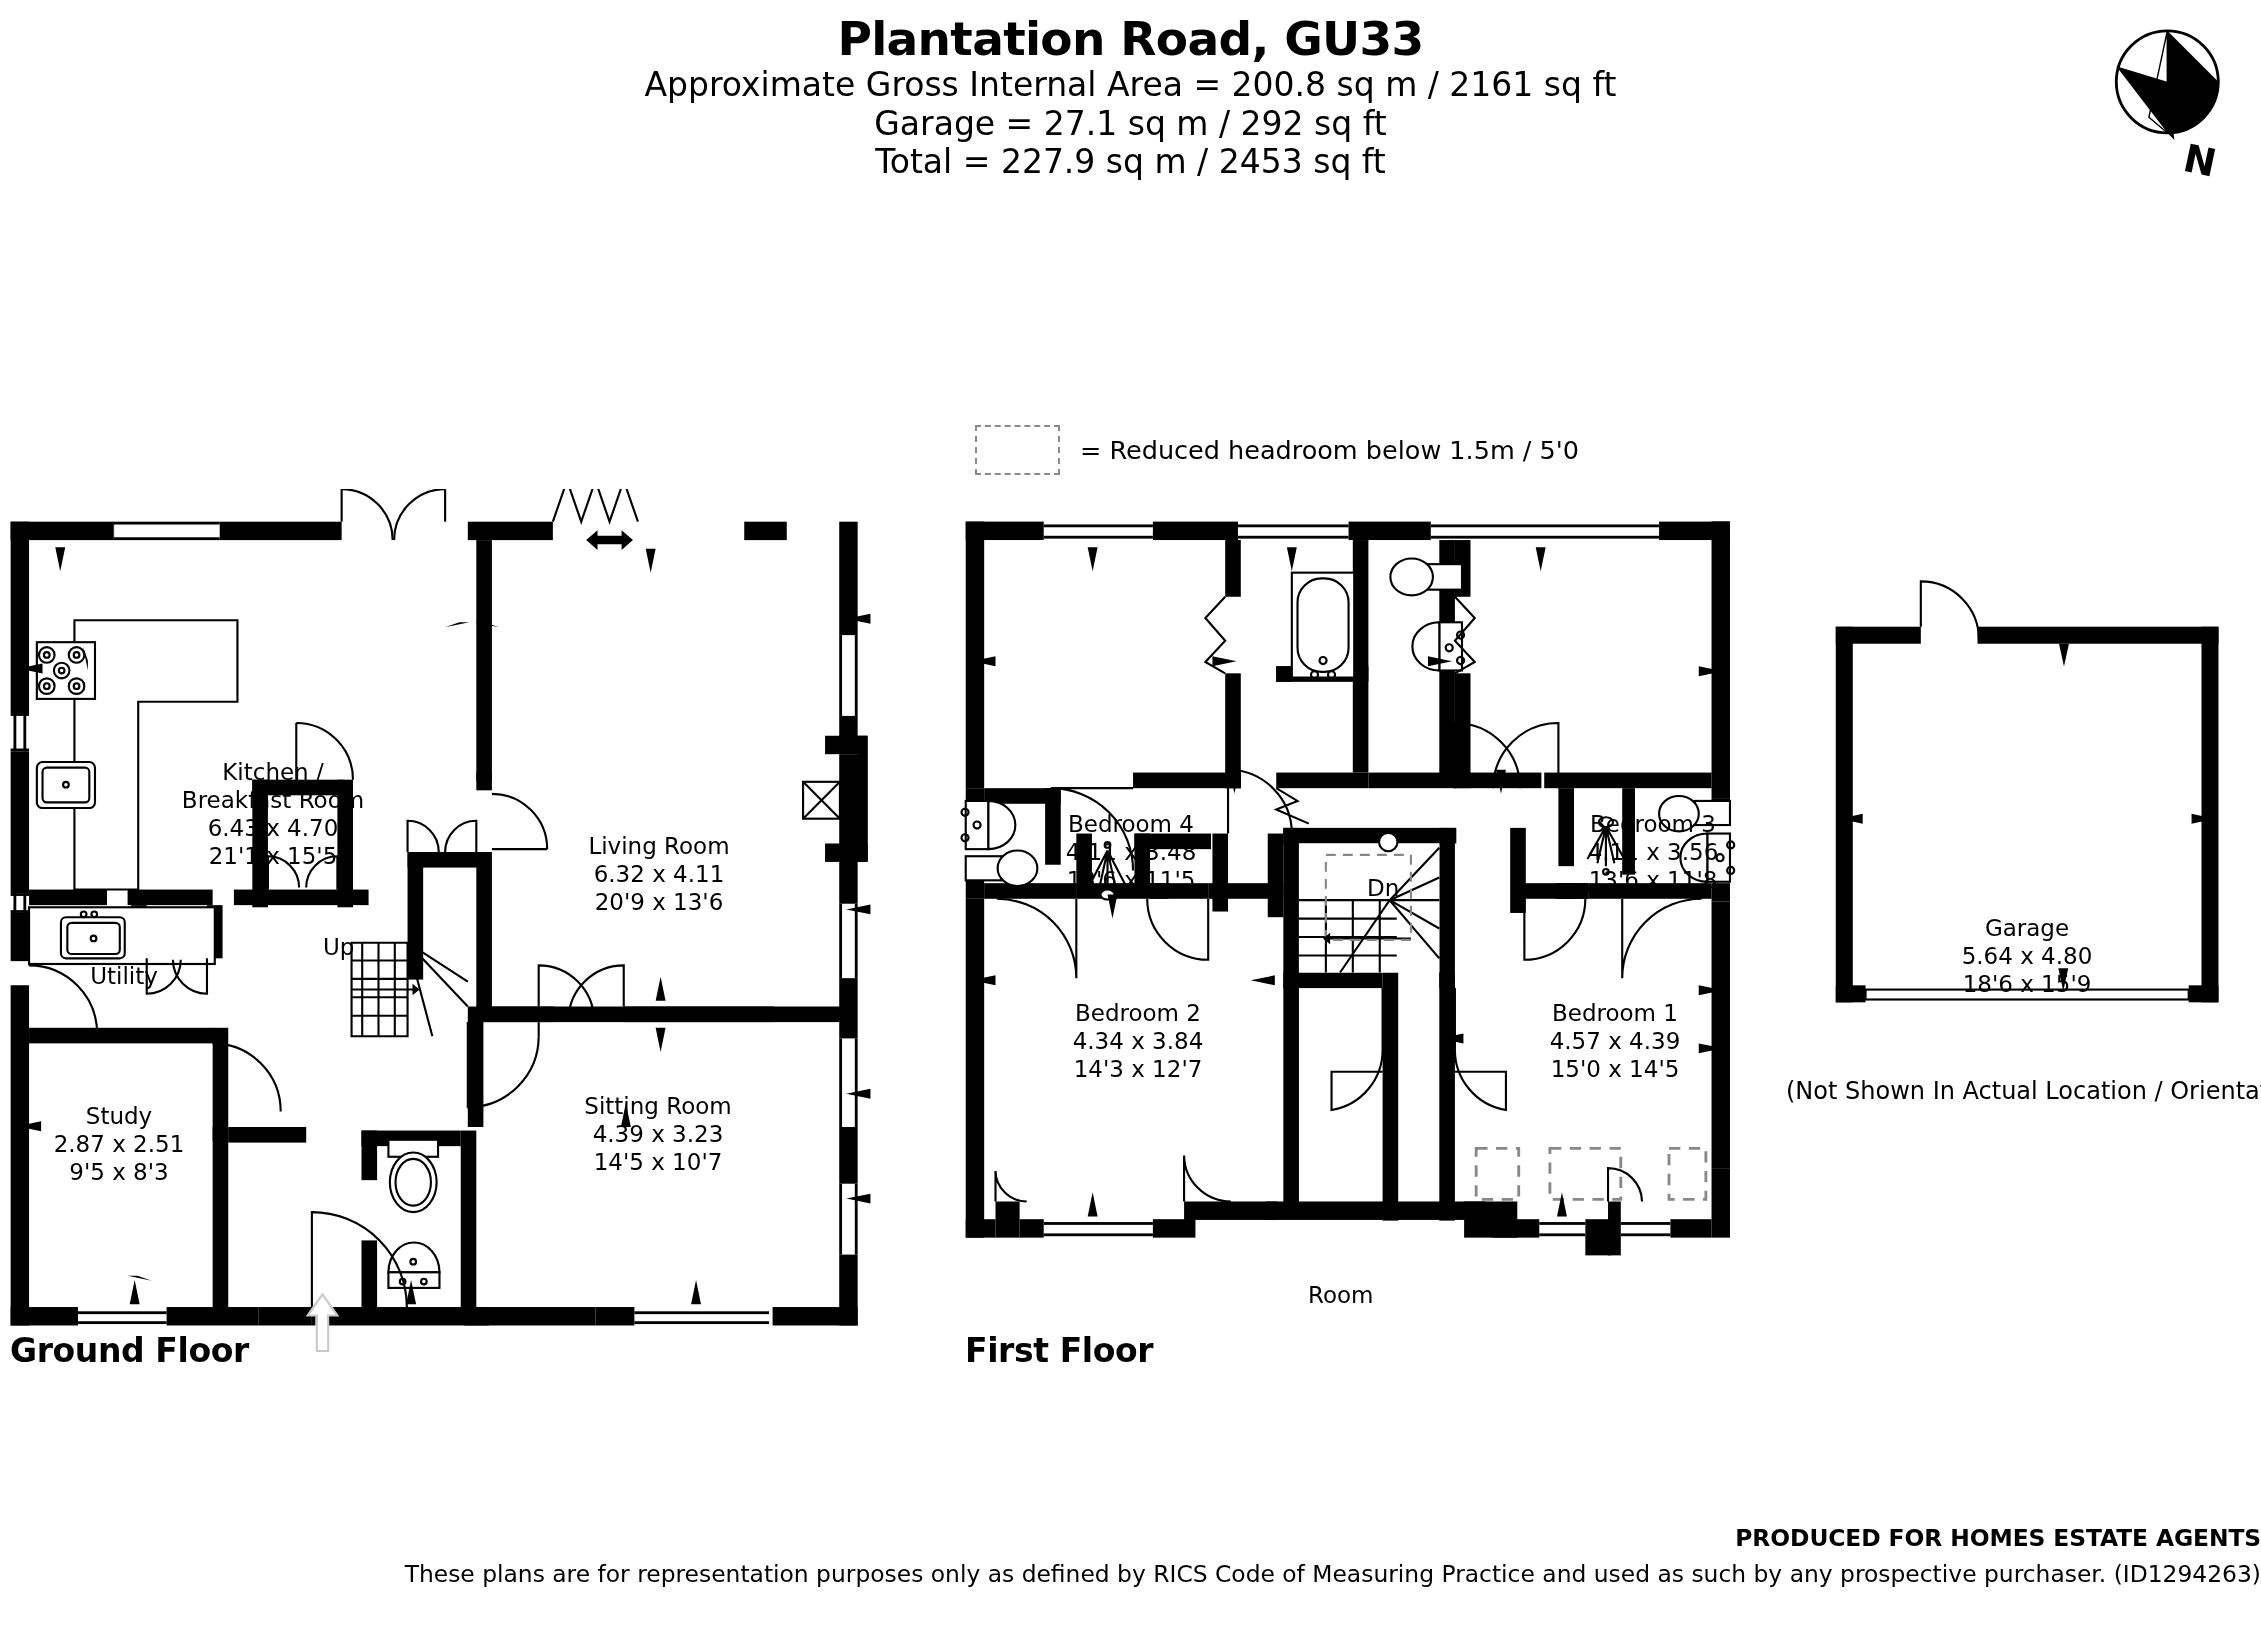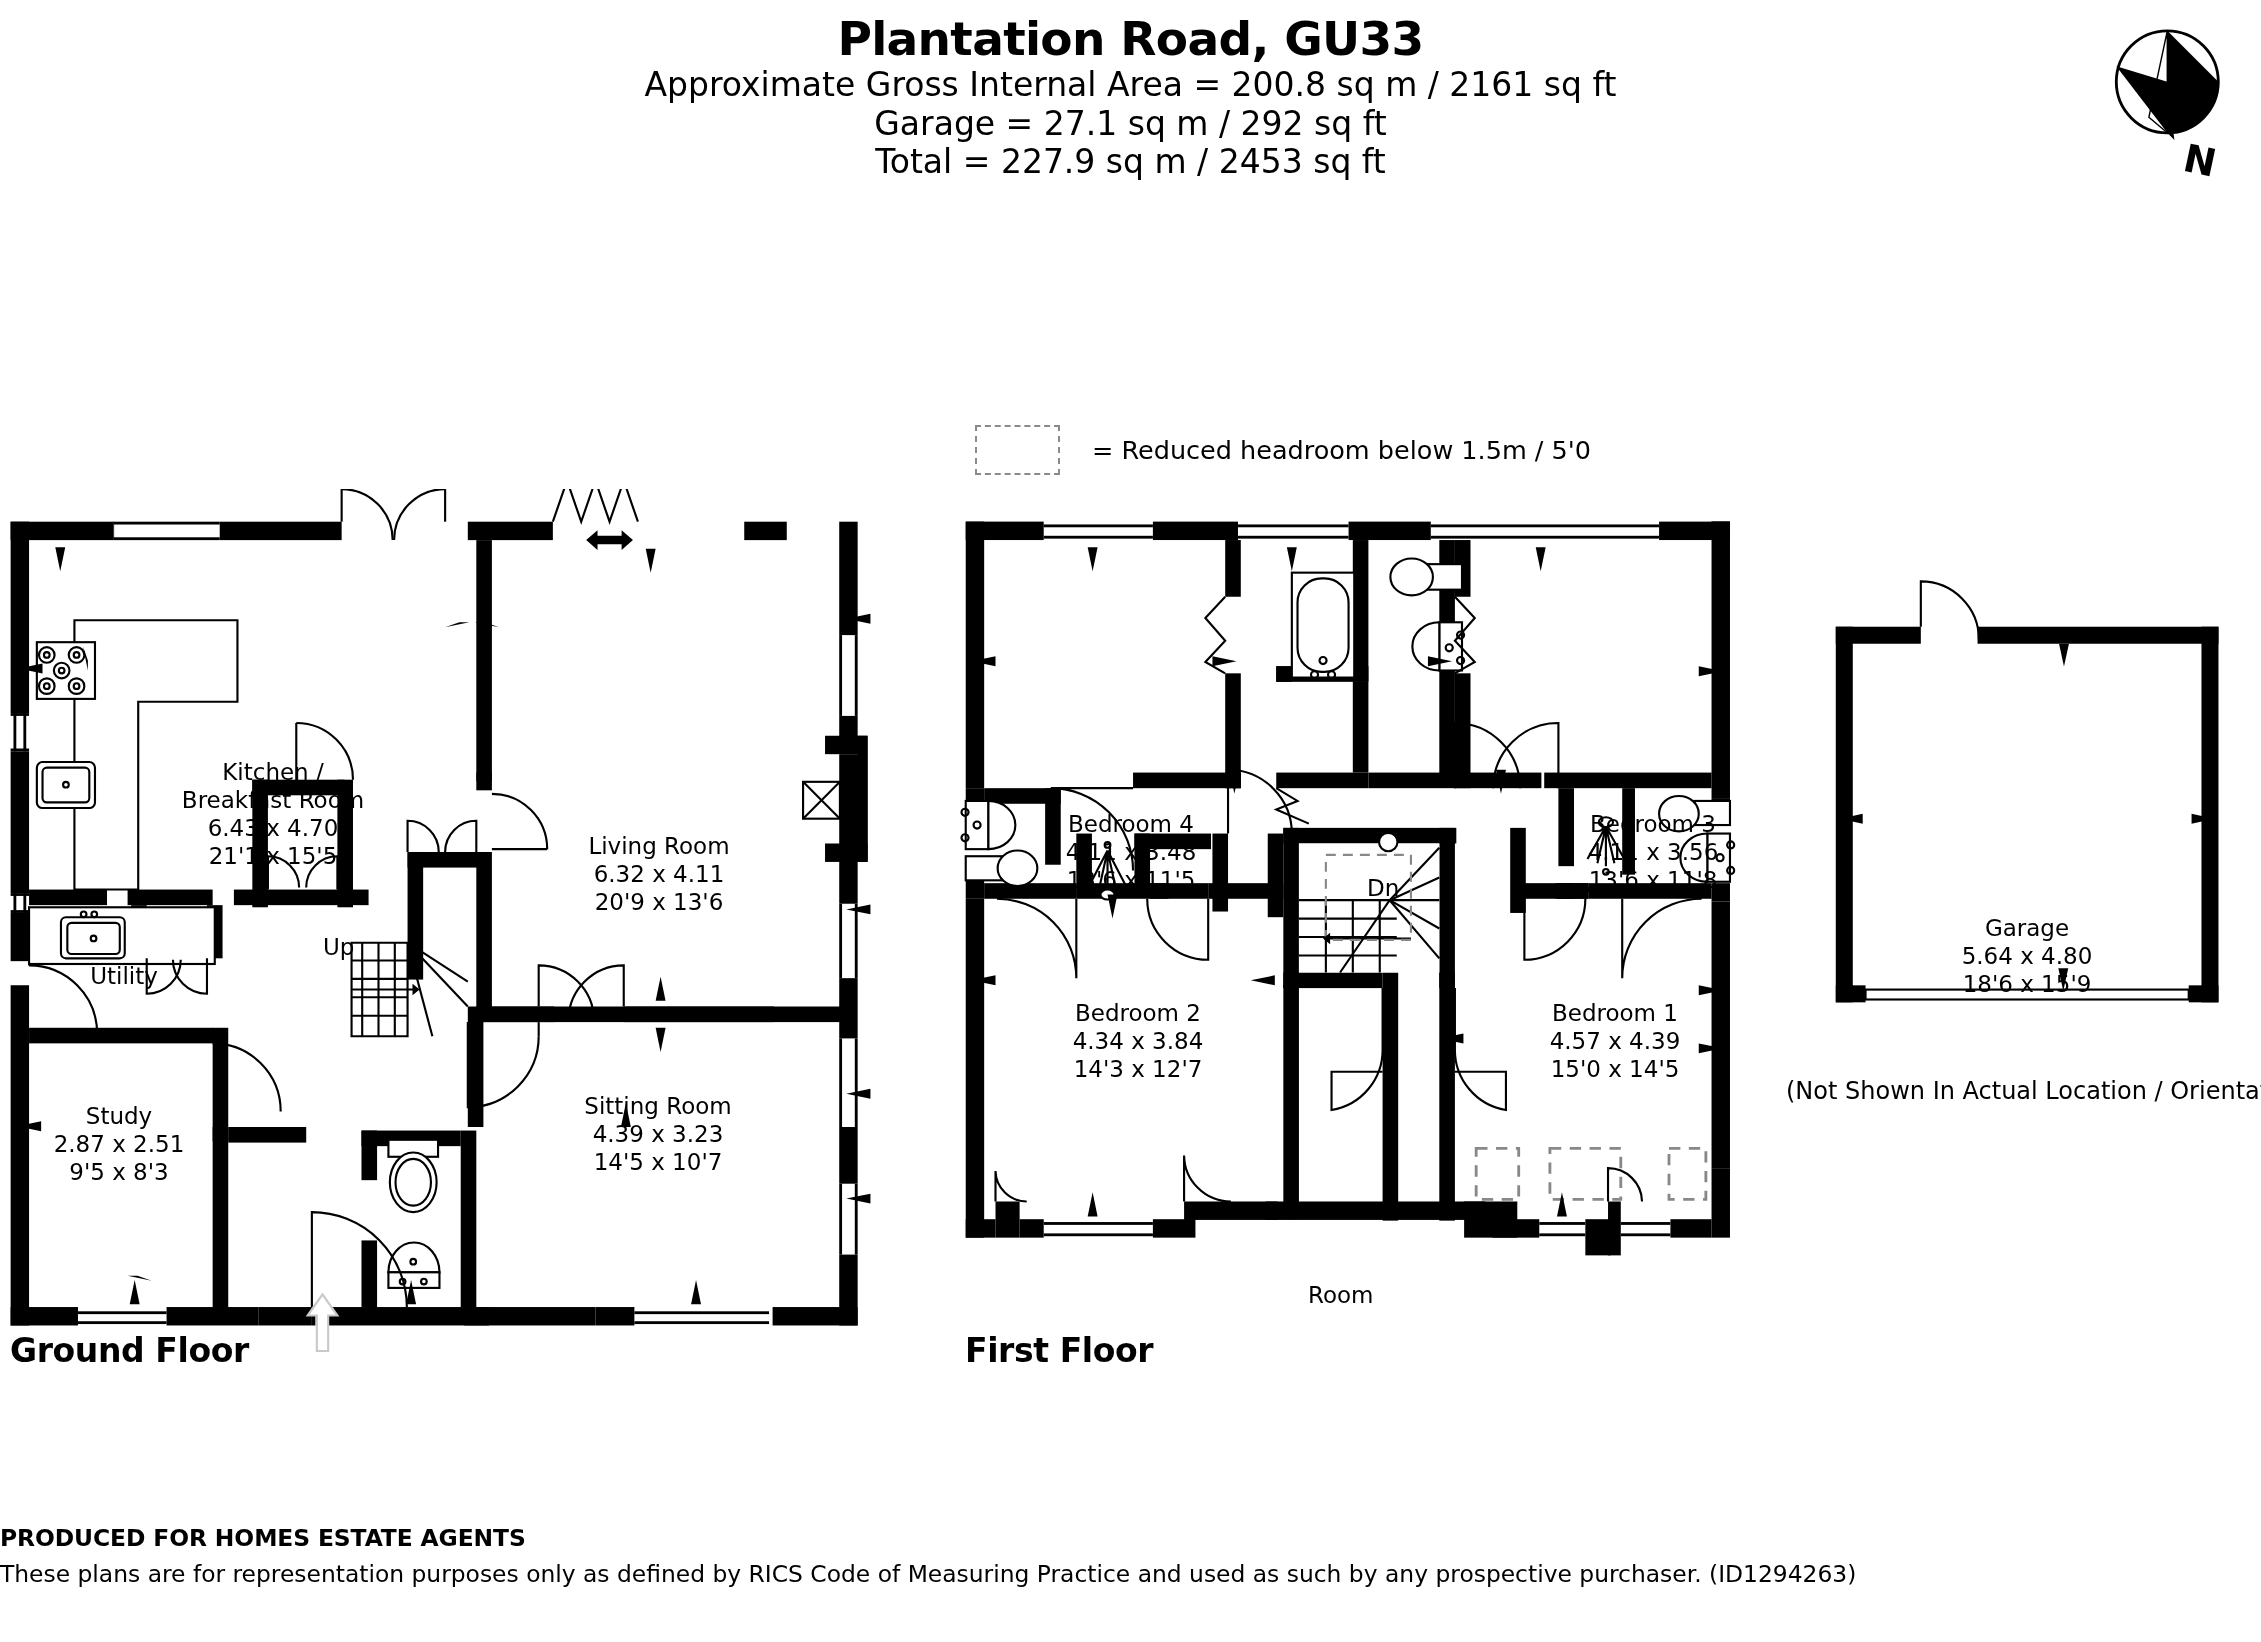--- a/index.html
+++ b/index.html
@@ -37,39 +37,39 @@
   
   .floor-label {
     position:absolute;
     font-family:"DejaVu Sans", sans-serif;
     font-weight:700;
     font-size:33px;
     letter-spacing:-0.4px;
   }
 
   
-  .legend { position:absolute; left:975px; top:425px; display:flex; align-items:center; gap:32px; }
+  .legend { position:absolute; left:975px; top:425px; display:flex; align-items:center; gap:20px; }
   .legend-box {
     width:85px; height:50px;
     border:2.1px dashed #8a8a8a;
     box-sizing:border-box;
   }
   .legend-text { font-family:"DejaVu Sans", sans-serif; font-size:25.5px; white-space:nowrap; }
 
   
   .garage-caption {
     position:absolute; left:1786px; top:1077px; width:468px;
     text-align:center;
     font-family:"DejaVu Sans", sans-serif;
     font-size:24px;
     white-space:nowrap;
   }
 
   
-  .footer { position:absolute; left:0; right:0; top:1524px; text-align:left; }
+  .footer { position:absolute; left:0; right:0; top:1524px; text-align:right; }
   .footer-head {
     font-family:"DejaVu Sans", sans-serif;
     font-weight:700; font-size:23.4px; letter-spacing:-0.1px;
     margin-bottom:7px;
   }
   .footer-line {
     font-family:"DejaVu Sans", sans-serif;
     font-size:23.4px; line-height:1.3; white-space:nowrap;
   }
 

